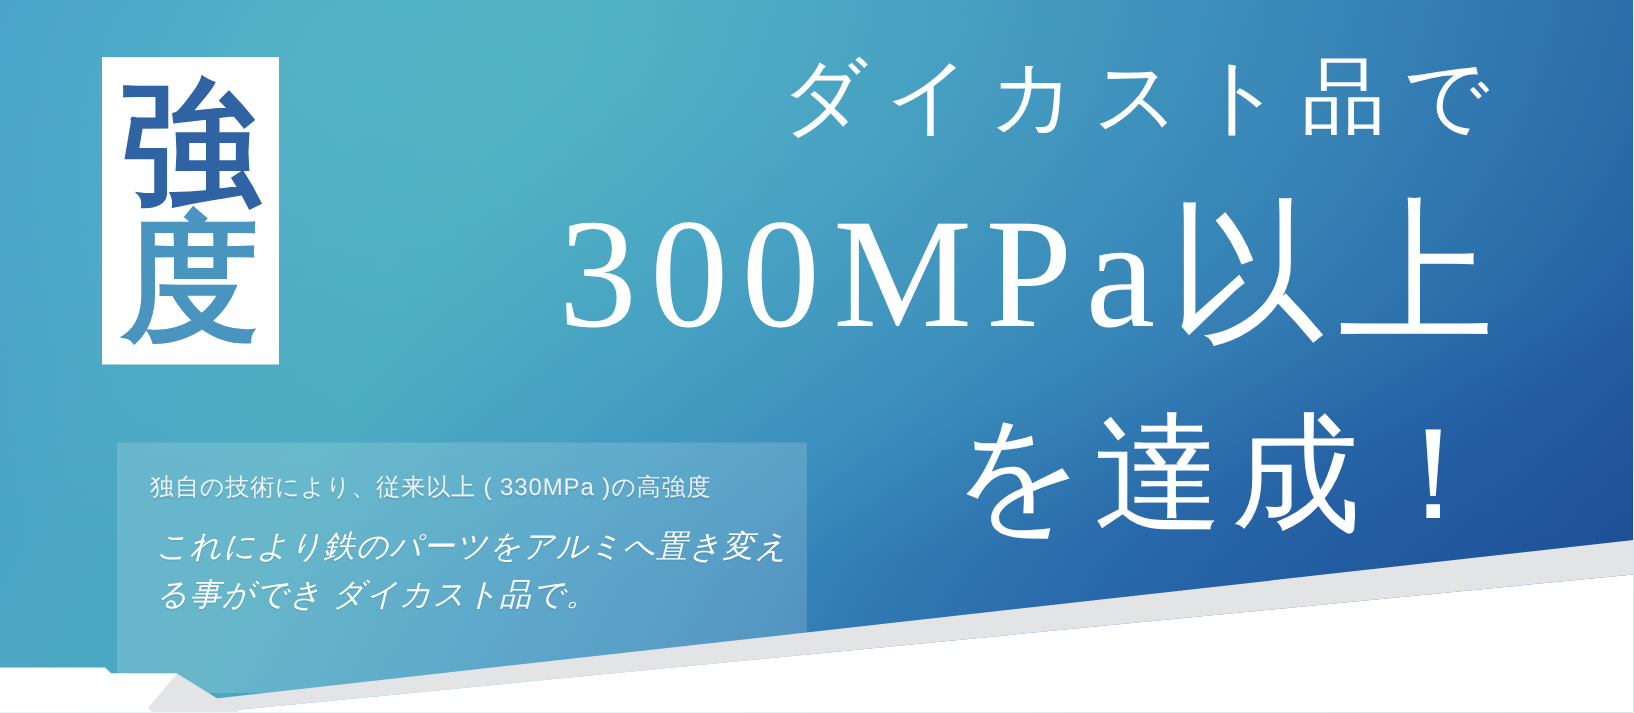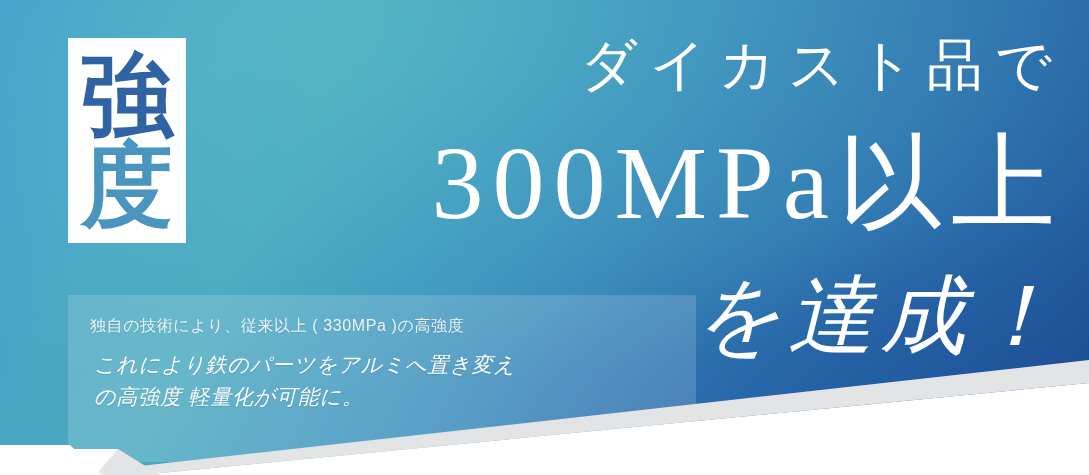--- a/index.html
+++ b/index.html
@@ -88,21 +88,21 @@
     top: 0;
     width: 1089px;
     color: #ffffff;
     font-family: "Liberation Serif", "DejaVu Serif", serif;
     text-align: right;
     pointer-events: none;
   }
   .hl-line {
     display: block;
     white-space: nowrap;
-    padding-right: 25px;
+    padding-right: 84px;
   }
   .hl-line.l1 {
     position: absolute;
     top: 35px;
     right: 0;
     font-size: 56px;
     letter-spacing: 12px;
     line-height: 1.1;
   }
   .hl-line.l2 {
@@ -114,29 +114,28 @@
     line-height: 1.12;
     text-align: right;
   }
   .hl-line.l3 {
     position: absolute;
     top: 268px;
     right: 0;
     font-size: 86px;
     letter-spacing: 6px;
     line-height: 1.12;
-    font-style: italic;
   }
 
   
   .copy-panel {
     position: absolute;
-    left: 68px;
+    left: 78px;
     top: 295px;
-    width: 628px;
+    width: 460px;
     height: 167px;
     background: rgba(255, 255, 255, 0.16);
     padding: 18px 0 0 22px;
     box-sizing: border-box;
   }
   .copy-small {
     color: #edf3f6;
     font-size: 16px;
     line-height: 1.62;
     letter-spacing: 0.6px;
@@ -170,21 +169,21 @@
     <span class="hl-line l2">300MPa以上</span>
     <span class="hl-line l3">を達成！</span>
   </div>
 
   <div class="copy-panel">
     <p class="copy-small">
       <span>独自の技術により、従来以上 ( 330MPa )の高強度</span><br>
     </p>
     <p class="copy-large">
       <span>これにより鉄のパーツをアルミへ置き変え</span><br>
-      <span>の高強度 軽量化が可能に。</span>
+      <span>る事ができ ダイカスト品で。</span>
     </p>
   </div>
 
   <div class="cut">
     <svg viewBox="0 0 1089 130" preserveAspectRatio="none" aria-hidden="true">
 
       <polygon points="1089,0 1089,130 160,130 1089,0" fill="#e3e4e6" opacity="0"></polygon>
       <polygon points="1089,248 1089,248 1089,248" fill="#e3e4e6"></polygon>
 
       <polygon points="1089,255 1089,255 1089,255" fill="#e3e4e6"></polygon>

